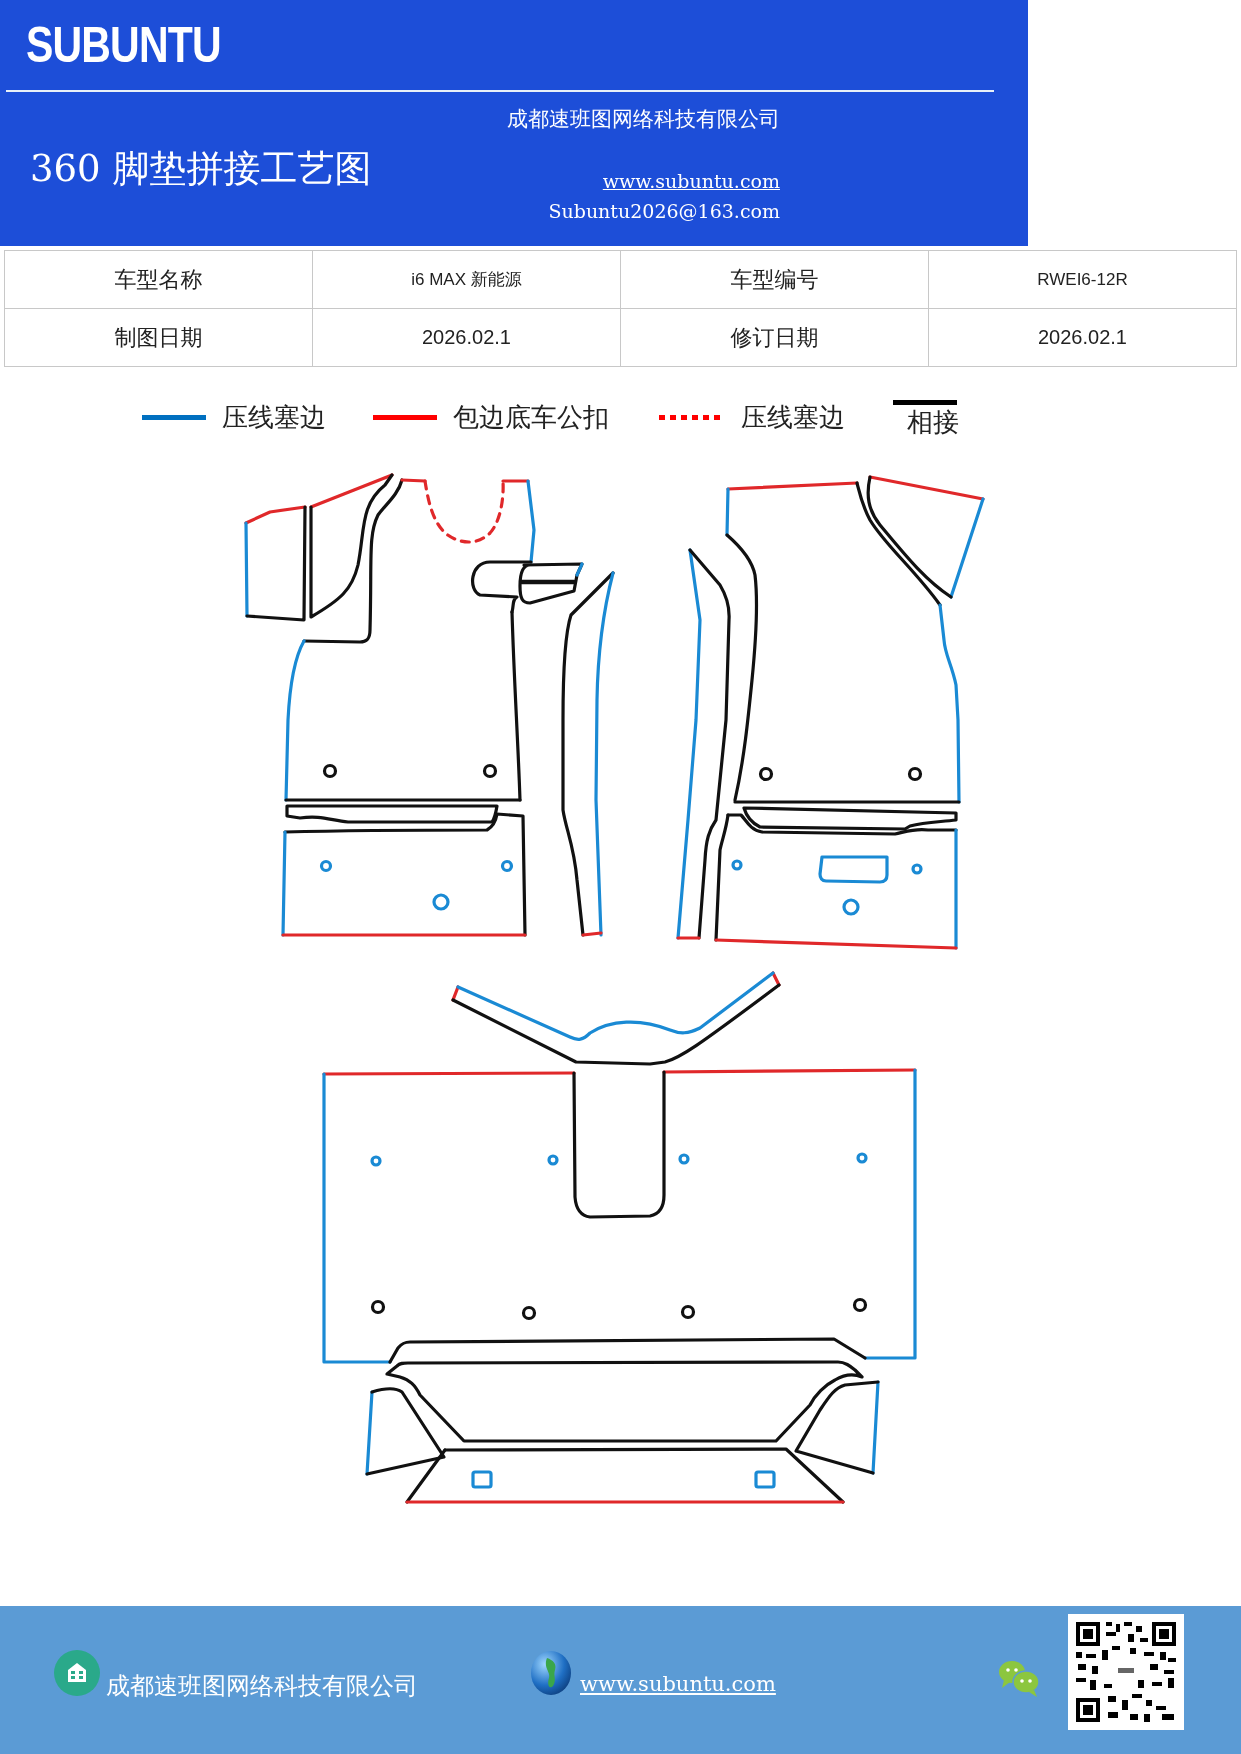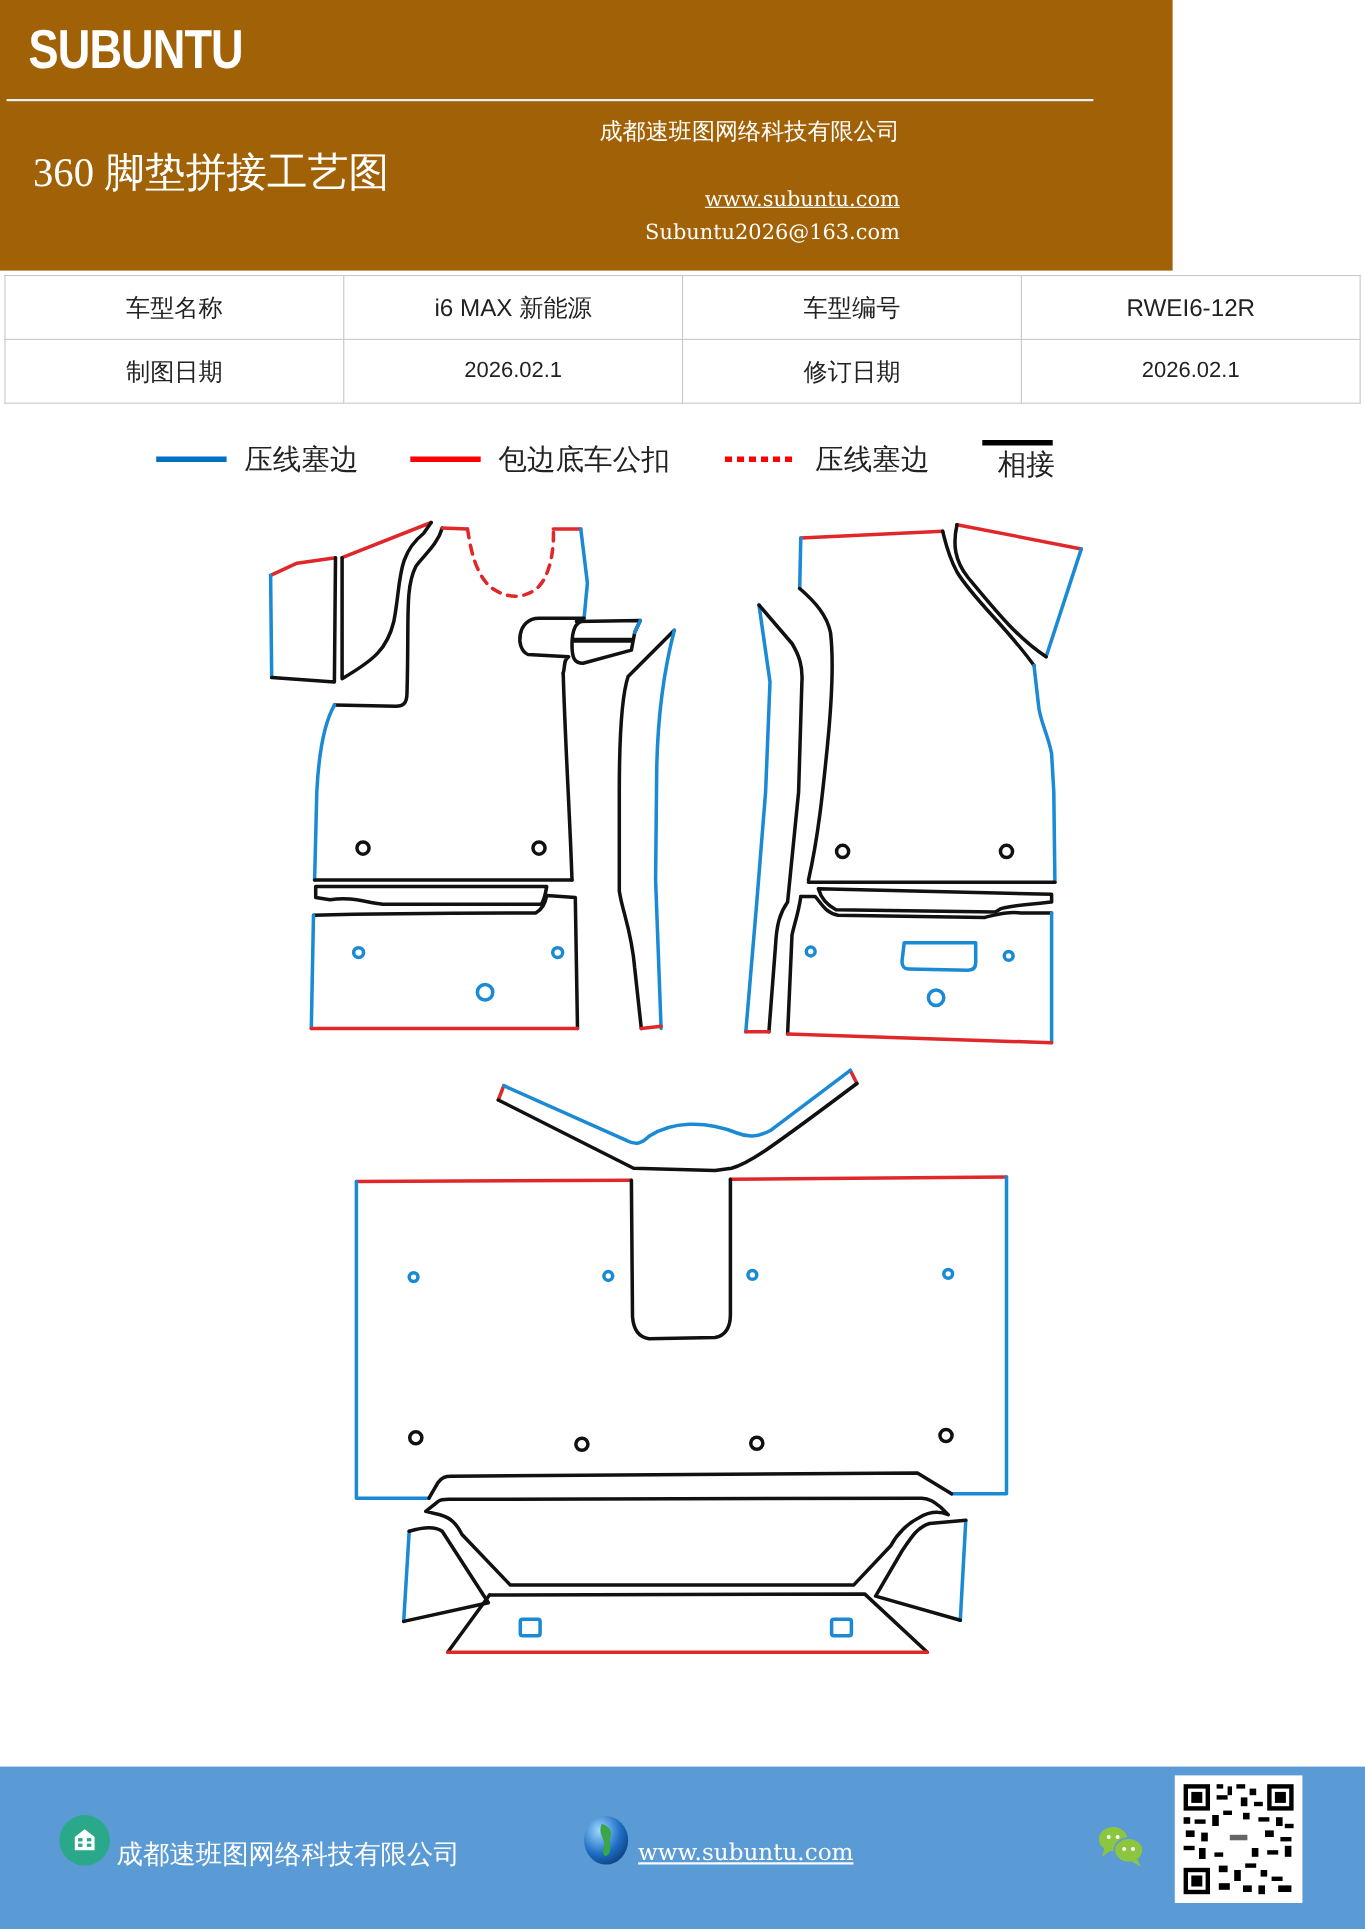--- a/index.html
+++ b/index.html
@@ -1,34 +1,34 @@
 <!DOCTYPE html>
 <html><head>
 <meta charset="utf-8">
 <style>
   html, body { margin: 0; padding: 0; }
   body { width: 1241px; height: 1754px; position: relative; background: #ffffff; overflow: hidden;
          font-family: "DejaVu Serif", serif; }
-  .header { position: absolute; left: 0; top: 0; width: 1028px; height: 246px; background: #a16207; padding-left: 38px; }
+  .header { position: absolute; left: 0; top: 0; width: 1028px; height: 246px; background: #1d4ed8; }
   .brand { position: absolute; left: 26px; top: 16px; color: #fff; font-family: "Liberation Sans", sans-serif;
            font-weight: bold; font-size: 50px; letter-spacing: -1px; transform: scaleX(0.82); transform-origin: left top; }
   .hline { position: absolute; left: 6px; top: 90px; width: 988px; height: 2px; background: #e8f0f8; }
   .company-top { position: absolute; right: 248px; top: 105px; color: #fff; font-size: 21px; }
   .sop { position: absolute; left: 1042px; top: 70px; color: #fff; font-family: "DejaVu Sans", sans-serif;
          font-size: 84px; font-weight: bold; letter-spacing: 2px; }
-  .doc-title { position: absolute; left: 30px; top: 132px; color: #fff; font-size: 37px; font-family: Liberation Serif, serif; }
+  .doc-title { position: absolute; left: 30px; top: 144px; color: #fff; font-size: 37px; }
   .site-top { position: absolute; right: 248px; top: 170px; color: #fff; font-family: "DejaVu Serif", serif;
               font-size: 19px; text-decoration: underline; }
   .mail-top { position: absolute; right: 248px; top: 200px; color: #fff; font-family: "DejaVu Serif", serif; font-size: 19px; }
 
   table.info { position: absolute; left: 4px; top: 250px; width: 1233px; border-collapse: collapse; border-radius: 24px; }
   table.info td { border: 1.5px solid #c8c8c8; height: 55px; text-align: center; width: 25%;
                   font-size: 22px; color: #222; }
   table.info td.val { font-family: "Liberation Sans", sans-serif; font-size: 20px; }
-  table.info td.small { font-size: 22px; }
+  table.info td.small { font-size: 17px; }
 
   .legend { position: absolute; top: 400px; left: 0; width: 1241px; height: 40px; }
   .lg-item { position: absolute; top: 0; display: flex; align-items: center; }
   .lg-line { width: 64px; height: 5px; margin-right: 16px; }
   .lg-label { font-size: 26px; color: #222; }
 
   .diagram { position: absolute; left: 0; top: 440px; }
 
   .footer { position: absolute; left: 0; top: 1606px; width: 1241px; height: 148px; background: #5b9bd5; }
   .f-company { position: absolute; left: 106px; top: 64px; color: #fff; font-size: 24px; }

